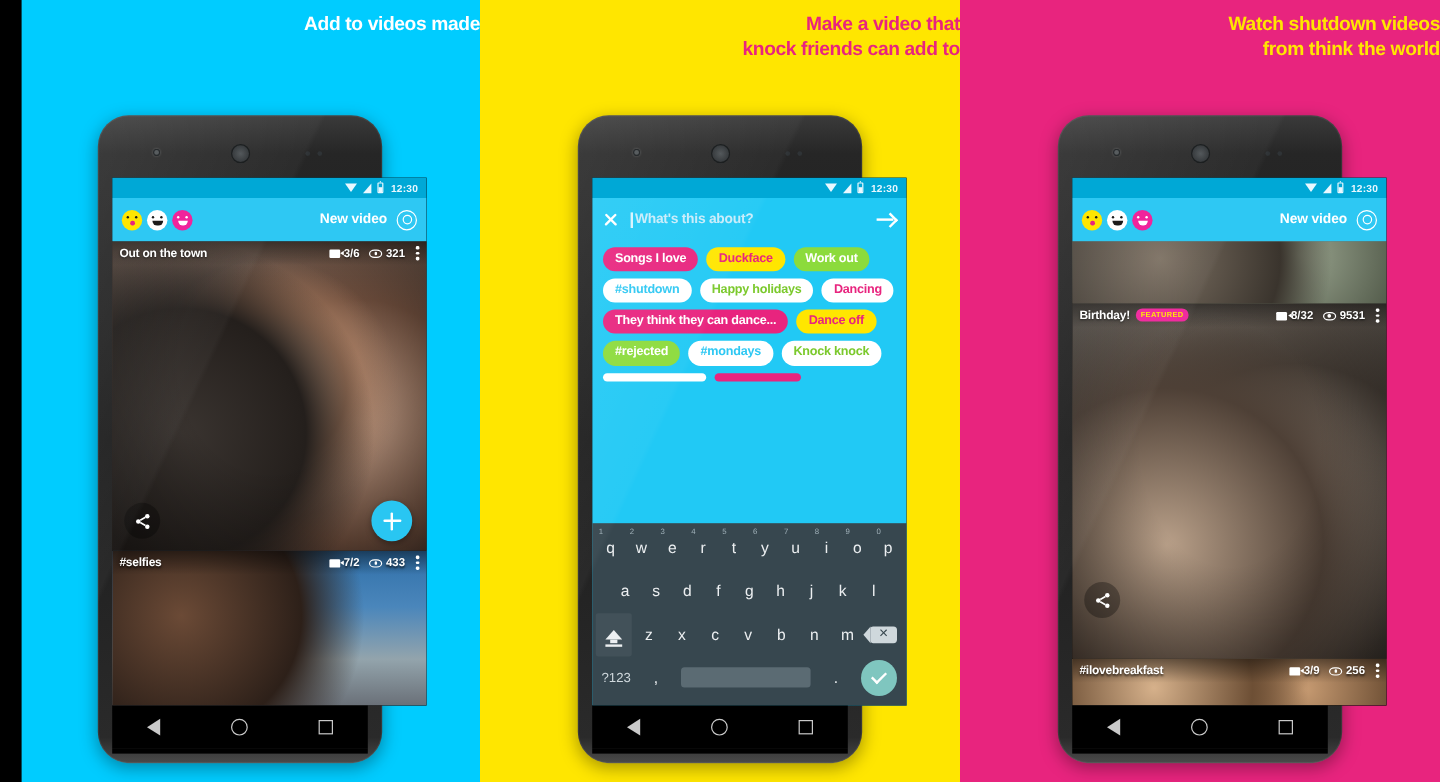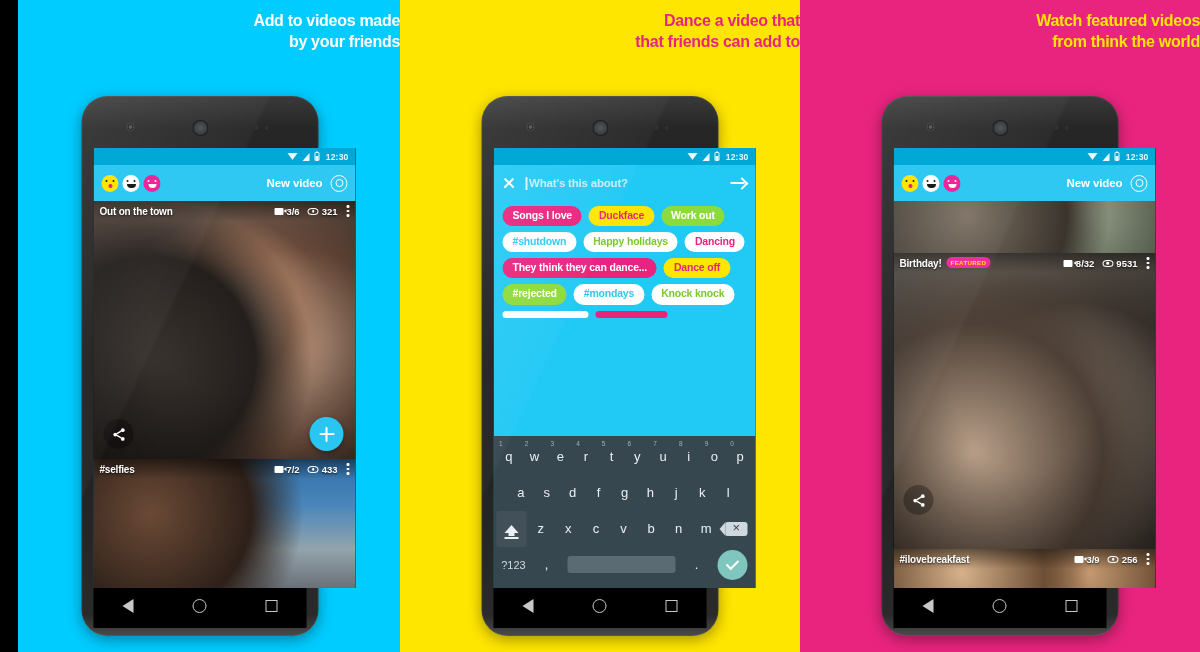--- a/index.html
+++ b/index.html
@@ -245,21 +245,20 @@
 </style>
 </head>
 <body>
 
 <div class="stage">
   <div class="edge-left"></div>
 
   <div class="panel panel-1">
     <div class="headline h1c">
       <span class="l">Add to videos made</span>
-      <span class="l">by your friends</span>
     </div>
 
     <div class="phone">
       <div class="phone-btn"></div>
       <div class="phone-btn b2"></div>
       <div class="cam"></div>
       <div class="speaker"></div>
       <div class="sensors">
           <i></i>
           <i></i>
@@ -355,22 +354,22 @@
         <div class="nav-back"></div>
         <div class="nav-home"></div>
         <div class="nav-rec"></div>
       </div>
       <div class="chin"></div>
     </div>
   </div>
 
   <div class="panel panel-2">
     <div class="headline h2c">
-      <span class="l">Dance a video that</span>
-      <span class="l">that friends can add to</span>
+      <span class="l">Make a video that</span>
+      <span class="l">knock friends can add to</span>
     </div>
 
     <div class="phone">
       <div class="phone-btn"></div>
       <div class="phone-btn b2"></div>
       <div class="cam"></div>
       <div class="speaker"></div>
       <div class="sensors">
           <i></i>
           <i></i>
@@ -501,21 +500,21 @@
         <div class="nav-back"></div>
         <div class="nav-home"></div>
         <div class="nav-rec"></div>
       </div>
       <div class="chin"></div>
     </div>
   </div>
 
   <div class="panel panel-3">
     <div class="headline h3c">
-      <span class="l">Watch featured videos</span>
+      <span class="l">Watch shutdown videos</span>
       <span class="l">from think the world</span>
     </div>
 
     <div class="phone">
       <div class="phone-btn"></div>
       <div class="phone-btn b2"></div>
       <div class="cam"></div>
       <div class="speaker"></div>
       <div class="sensors">
           <i></i>

